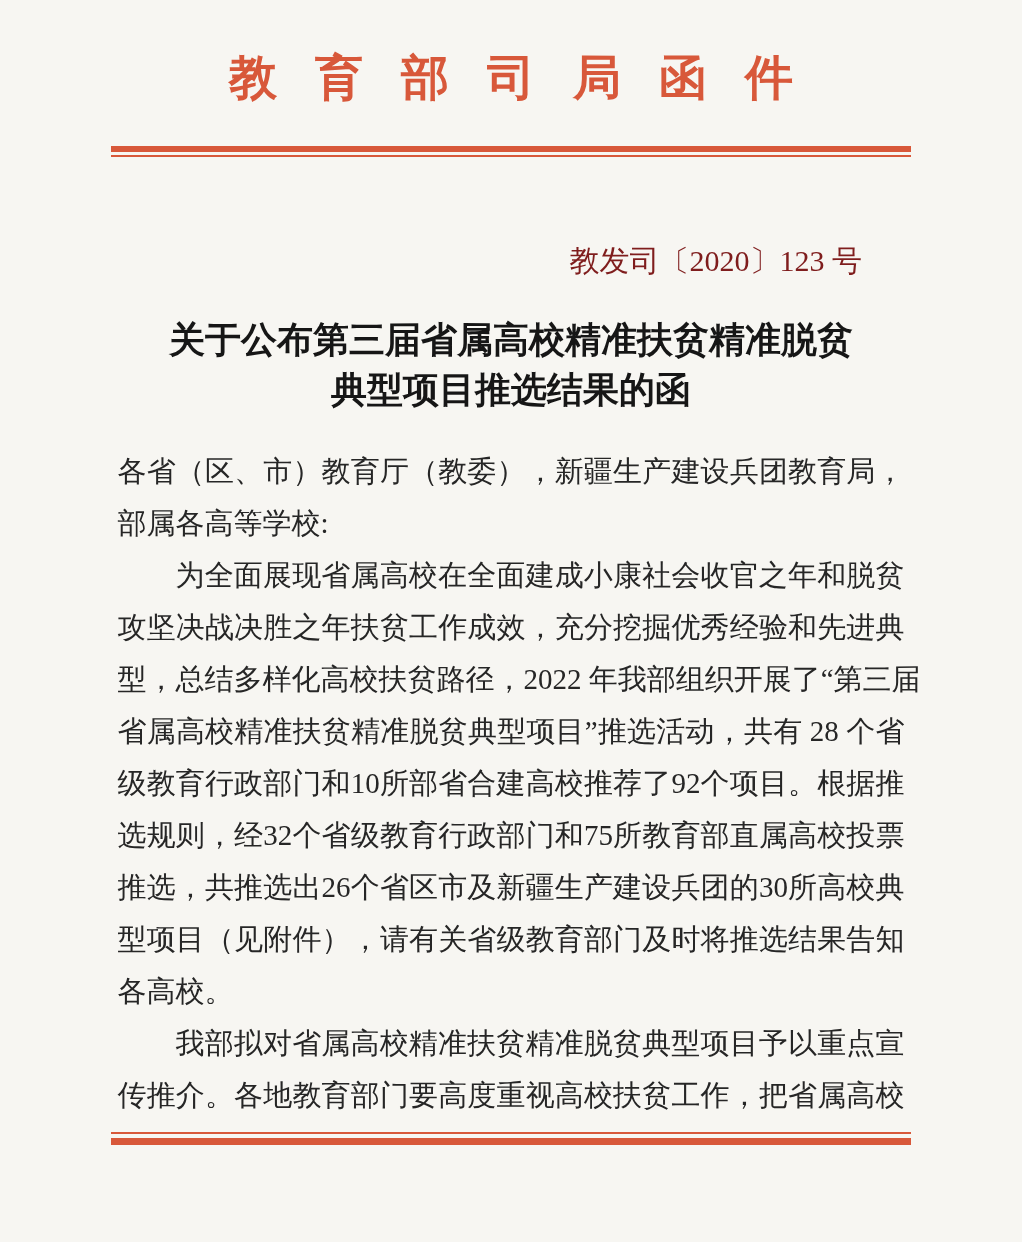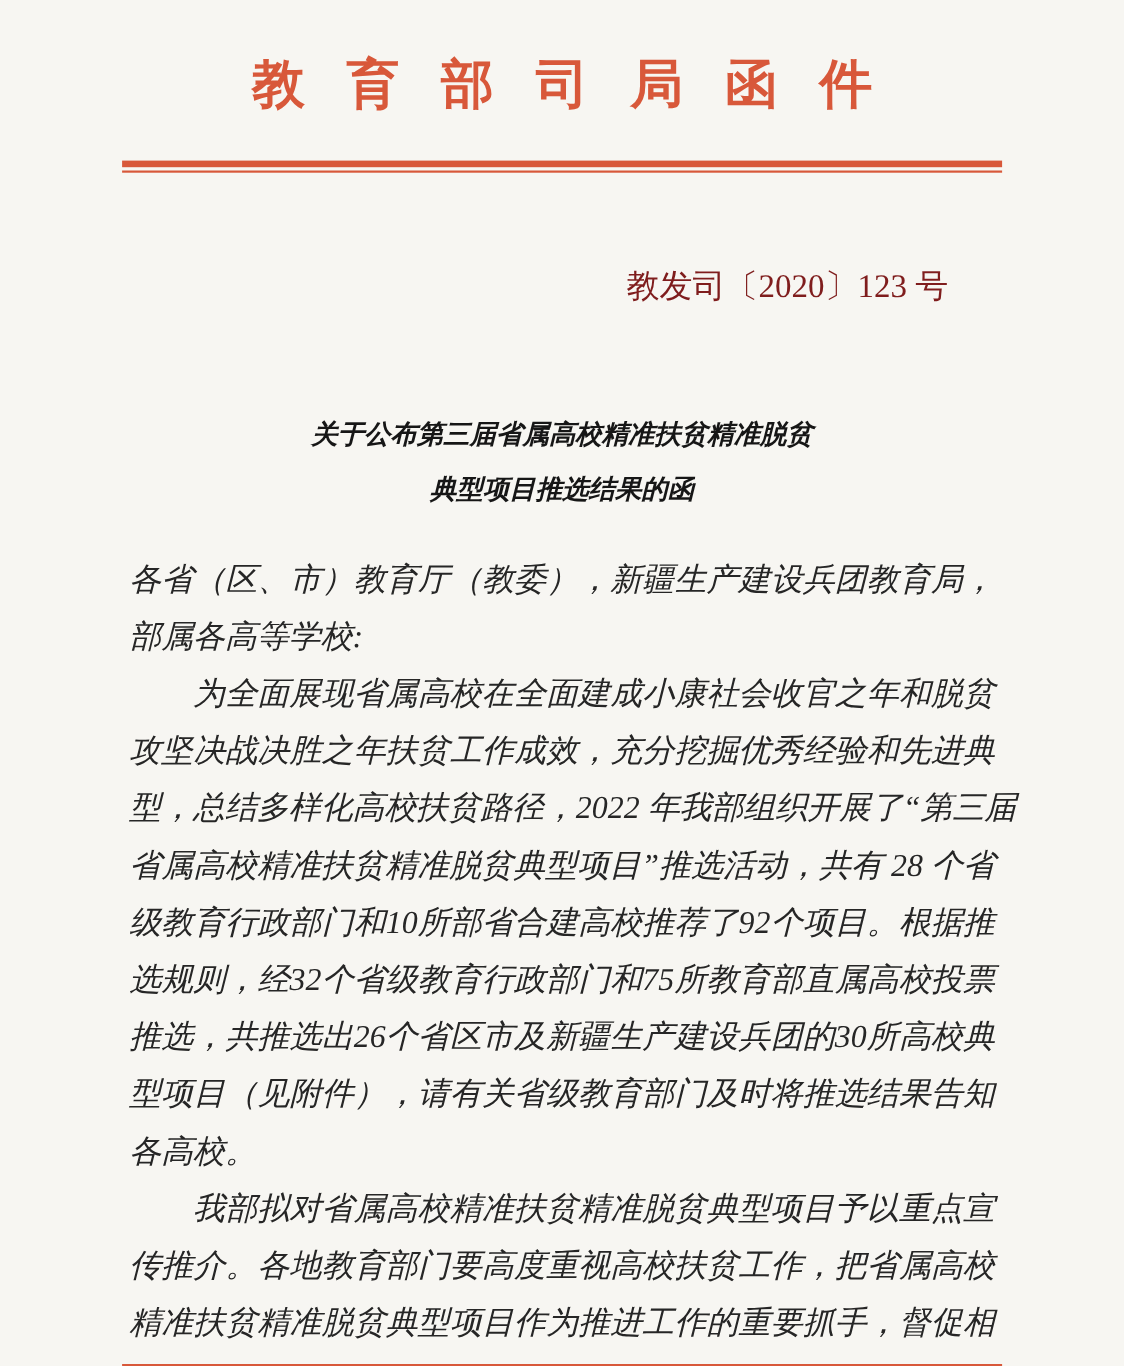--- a/index.html
+++ b/index.html
@@ -46,41 +46,39 @@
   .doc-number {
     margin-top: 86px;
     text-align: right;
     padding-right: 160px;
     font-size: 30px;
     line-height: 36px;
     color: #7f1d1d;
   }
   
   .doc-title {
-    margin-top: 92px;
+    margin-top: 36px;
     text-align: center;
-    font-size: 24px;
+    font-size: 36px;
     line-height: 50px;
     font-weight: 700;
     color: #161616;
-    font-style: italic;
   }
   
   .doc-body {
     width: 787px;
     margin: 30px auto 0;
     font-size: 29px;
     line-height: 52px;
     color: #262626;
   }
   .line {
     text-align: justify;
     text-align-last: justify;
     white-space: nowrap;
-    font-style: italic;
   }
   .line.short {
     text-align: center;
     text-align-last: left;
   }
   .line.indent {
     text-indent: 2em;
   }
 </style>
 </head>
@@ -113,21 +111,20 @@
     <div class="line">型，总结多样化高校扶贫路径，2022 年我部组织开展了“第三届</div>
     <div class="line">省属高校精准扶贫精准脱贫典型项目”推选活动，共有 28 个省</div>
     <div class="line">级教育行政部门和10所部省合建高校推荐了92个项目。根据推</div>
     <div class="line">选规则，经32个省级教育行政部门和75所教育部直属高校投票</div>
     <div class="line">推选，共推选出26个省区市及新疆生产建设兵团的30所高校典</div>
     <div class="line">型项目（见附件），请有关省级教育部门及时将推选结果告知</div>
     <div class="line short">各高校。</div>
 
     <div class="line indent">我部拟对省属高校精准扶贫精准脱贫典型项目予以重点宣</div>
     <div class="line">传推介。各地教育部门要高度重视高校扶贫工作，把省属高校</div>
-    <div class="line">精准扶贫精准脱贫典型项目作为推进工作的重要抓手，督促相</div>
   </div>
 
   <div class="rule-wrap rule-bottom">
     <div class="rule-thin"></div>
     <div class="rule-thick"></div>
   </div>
 
 </div>
 
 </body></html>

